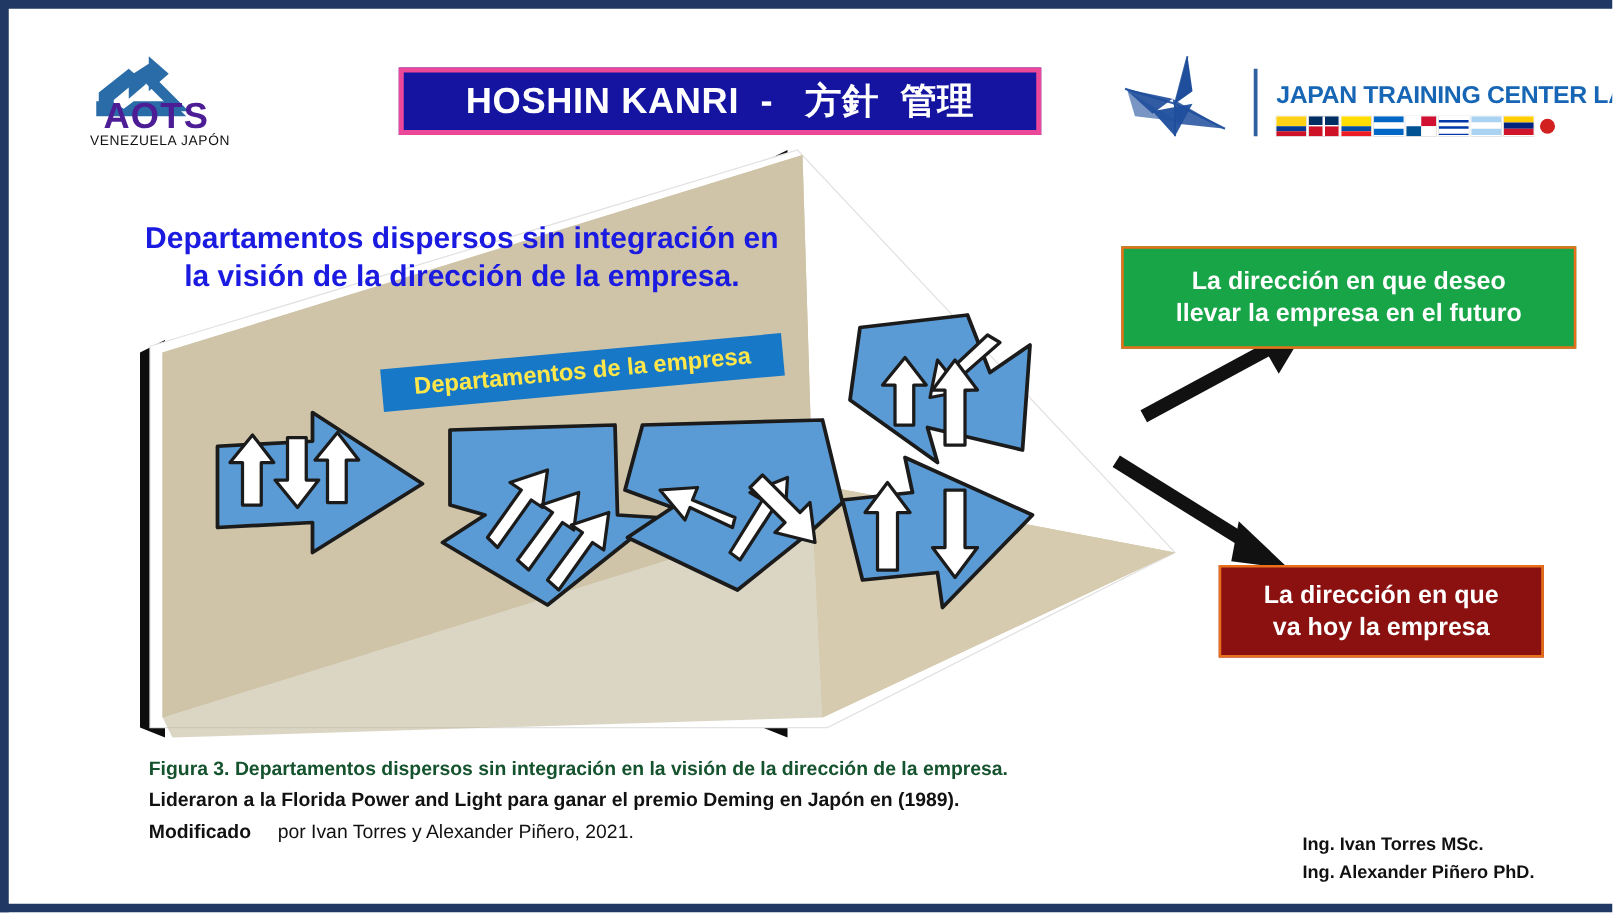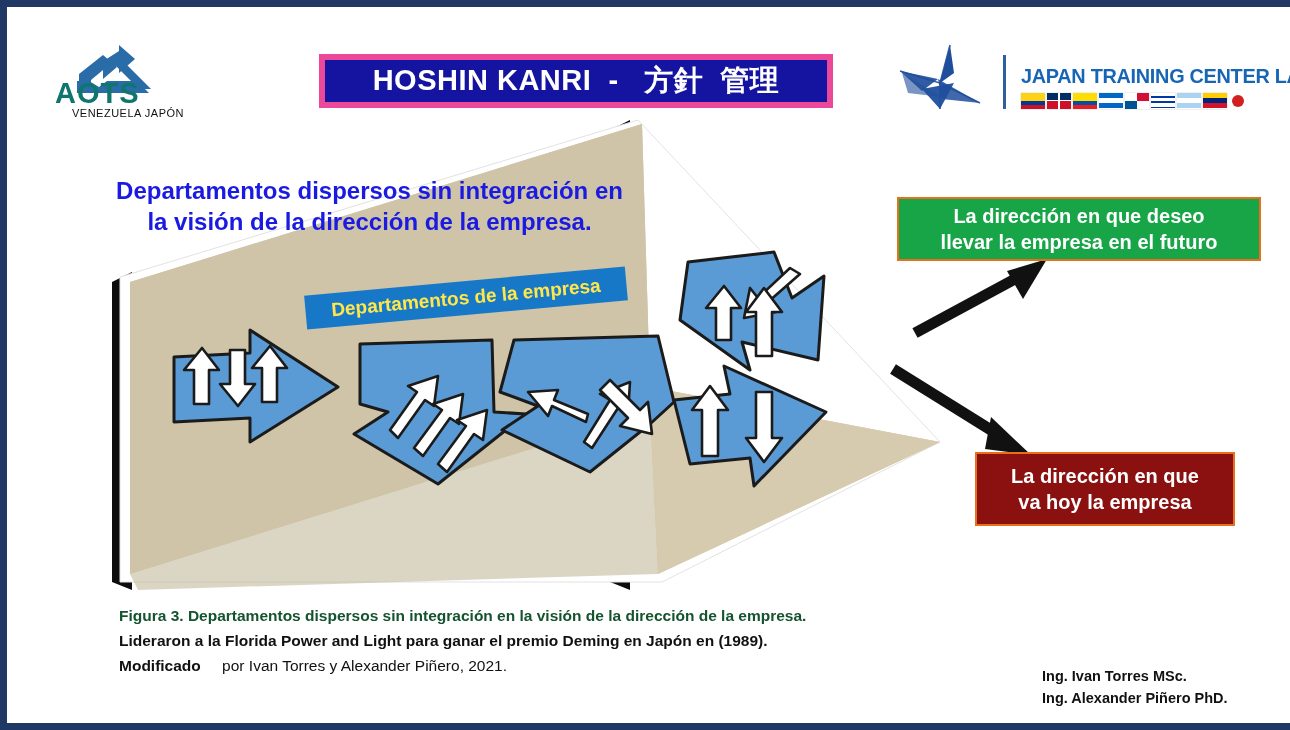--- a/index.html
+++ b/index.html
@@ -15,31 +15,31 @@
     border-top:7px solid #1f3864;
     border-bottom:7px solid #1f3864;
     border-left:7px solid #1f3864;
     border-right:0;
     overflow:hidden;
   }
   
   .aots-logo{position:absolute;left:40px;top:30px;width:160px;height:90px;}
   .aots-logo svg{display:block;}
   .aots-word{
-    position:absolute;left:48px;top:72px;width:140px;text-align:left;
-    font-weight:bold;color:#0f766e;font-size:29px;letter-spacing:1px;
+    position:absolute;left:48px;top:72px;width:140px;text-align:center;
+    font-weight:bold;color:#4c1d95;font-size:29px;letter-spacing:1px;
     line-height:1;
   }
   .aots-sub{
     position:absolute;left:48px;top:100px;width:146px;text-align:center;
     font-weight:normal;color:#111111;font-size:11px;letter-spacing:.5px;
   }
   .title-banner{
     position:absolute;left:312px;top:47px;width:514px;height:54px;
-    background:#1414a0;border:6px solid #ec4899;
+    background:#1414a0;border:4px solid #ec4899;
     display:flex;align-items:center;justify-content:center;
     box-sizing:border-box;
   }
   .title-banner span{
     color:#ffffff;font-size:29px;font-weight:bold;letter-spacing:.5px;
     white-space:pre;
   }
   .crane{position:absolute;left:885px;top:36px;width:95px;height:78px;}
   .divider-line{
     position:absolute;left:996px;top:48px;width:3px;height:54px;background:#2e5f9e;
@@ -77,21 +77,21 @@
   
   .connectors{position:absolute;left:880px;top:230px;width:260px;height:260px;z-index:20;}
   
   .box{
     position:absolute;box-sizing:border-box;
     display:flex;flex-direction:column;align-items:center;justify-content:center;
     color:#ffffff;font-weight:bold;font-size:20px;line-height:1.3;text-align:center;
     z-index:35;
   }
   .box-green{
-    left:890px;top:190px;width:364px;height:64px;
+    left:890px;top:190px;width:364px;height:82px;
     background:#17a548;border:2px solid #e8701a;
   }
   .box-red{
     left:968px;top:445px;width:260px;height:74px;
     background:#8b1111;border:2px solid #e8701a;
   }
   
   .caption{position:absolute;left:112px;top:596px;width:880px;z-index:40;}
   .cap-line{font-size:15.5px;font-weight:bold;color:#111111;line-height:1.62;}
   .cap-line.blue{color:#14532d;}

